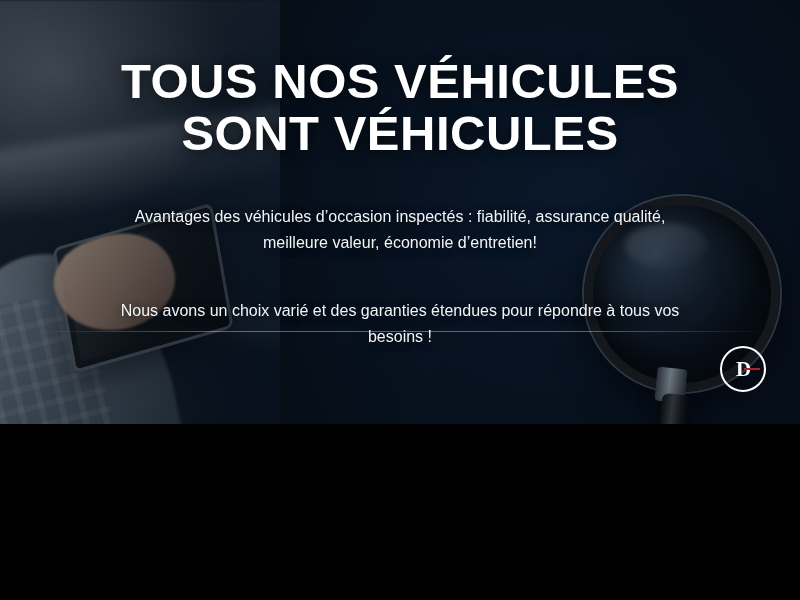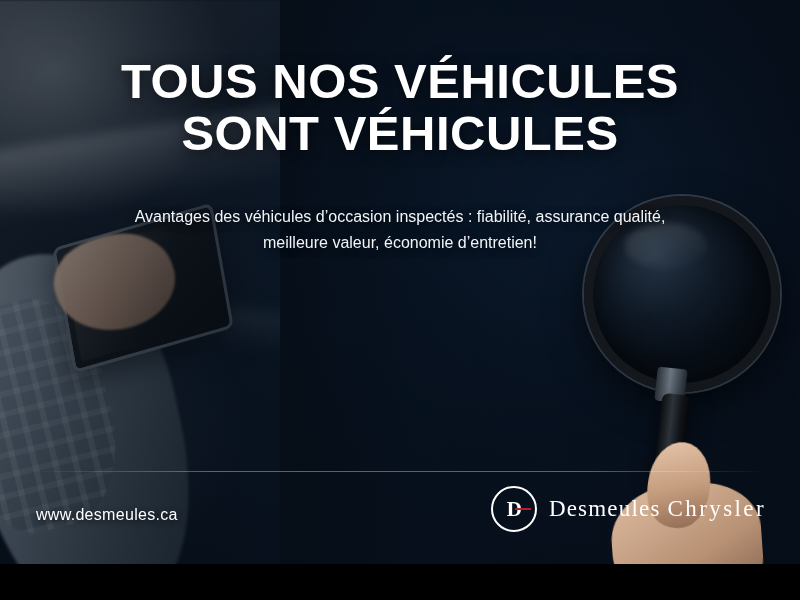--- a/index.html
+++ b/index.html
@@ -6,21 +6,21 @@
     margin: 0;
     padding: 0;
     background: #000;
   }
   body {
     font-family: "Liberation Sans", sans-serif;
   }
   .banner {
     position: relative;
     width: 800px;
-    height: 564px;
+    height: 424px;
     overflow: hidden;
     background: #0c1722;
   }
 
   
   .bg {
     position: absolute;
     inset: 0;
     background:
       
@@ -292,28 +292,24 @@
     <div class="thumb"></div>
   </div>
 
   <div class="content">
     <h1 class="headline">
       <span>TOUS NOS VÉHICULES</span>
       <span class="line2">SONT VÉHICULES</span>
     </h1>
 
     <p class="para first">Avantages des véhicules d’occasion inspectés : fiabilité, assurance qualité, meilleure valeur, économie d’entretien!</p>
+    <p class="para second">Nous avons un choix varié et des garanties étendues pour répondre à tous vos besoins !</p>
   </div>
 
   <div class="footer-rule"></div>
-  <div class="site">www.desmeules.ca</div>
 
   <div class="logo">
     <div class="logo-seal">
       <span class="logo-seal-inner">D</span>
     </div>
-    <div class="logo-text">
-      <span>Desmeules</span>
-      <span class="chrysler">Chrysler</span>
-    </div>
   </div>
 
 </div>
 
 </body></html>

